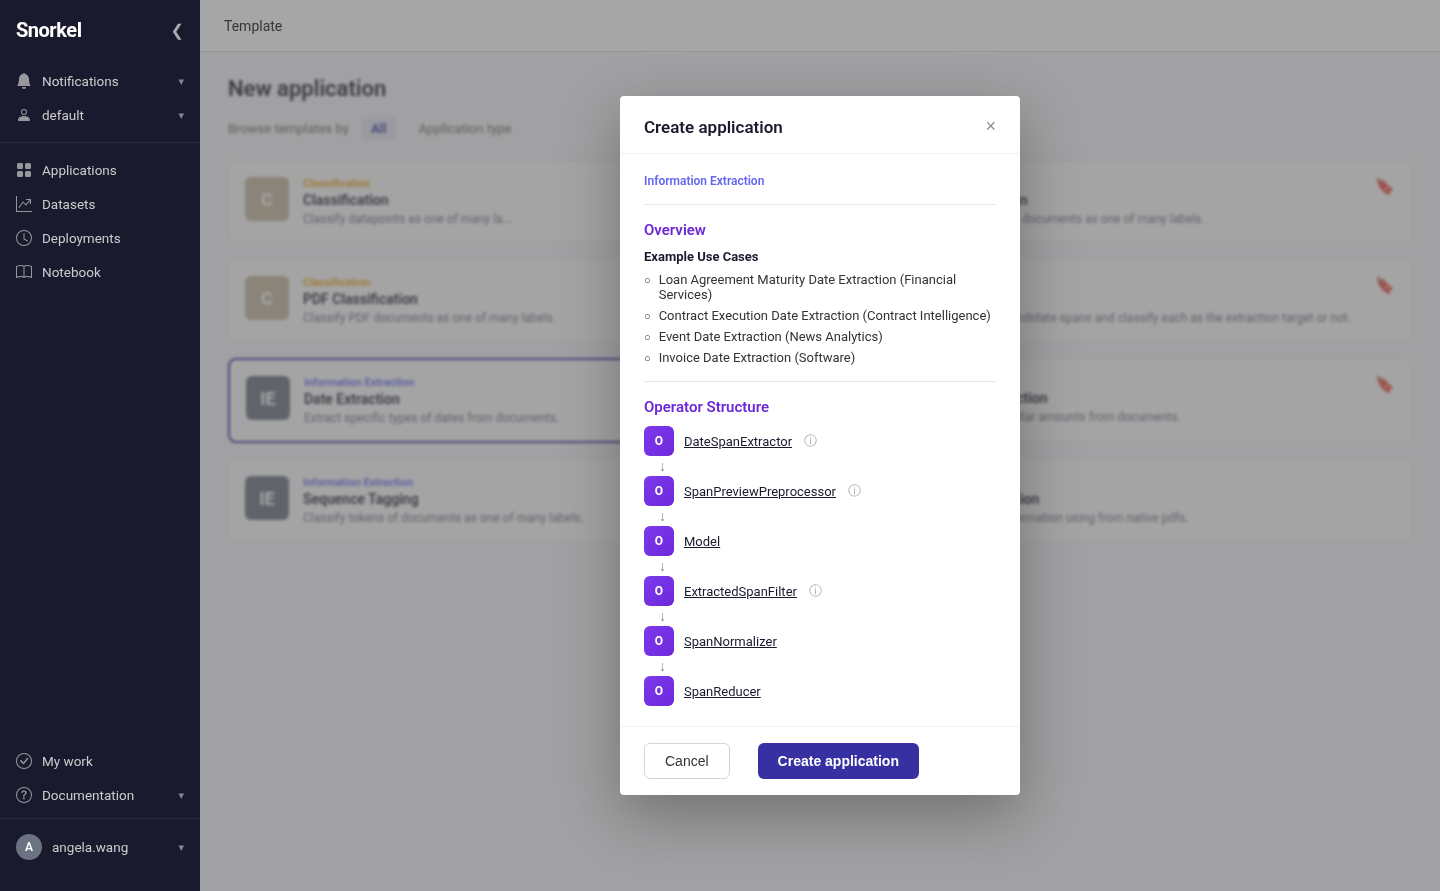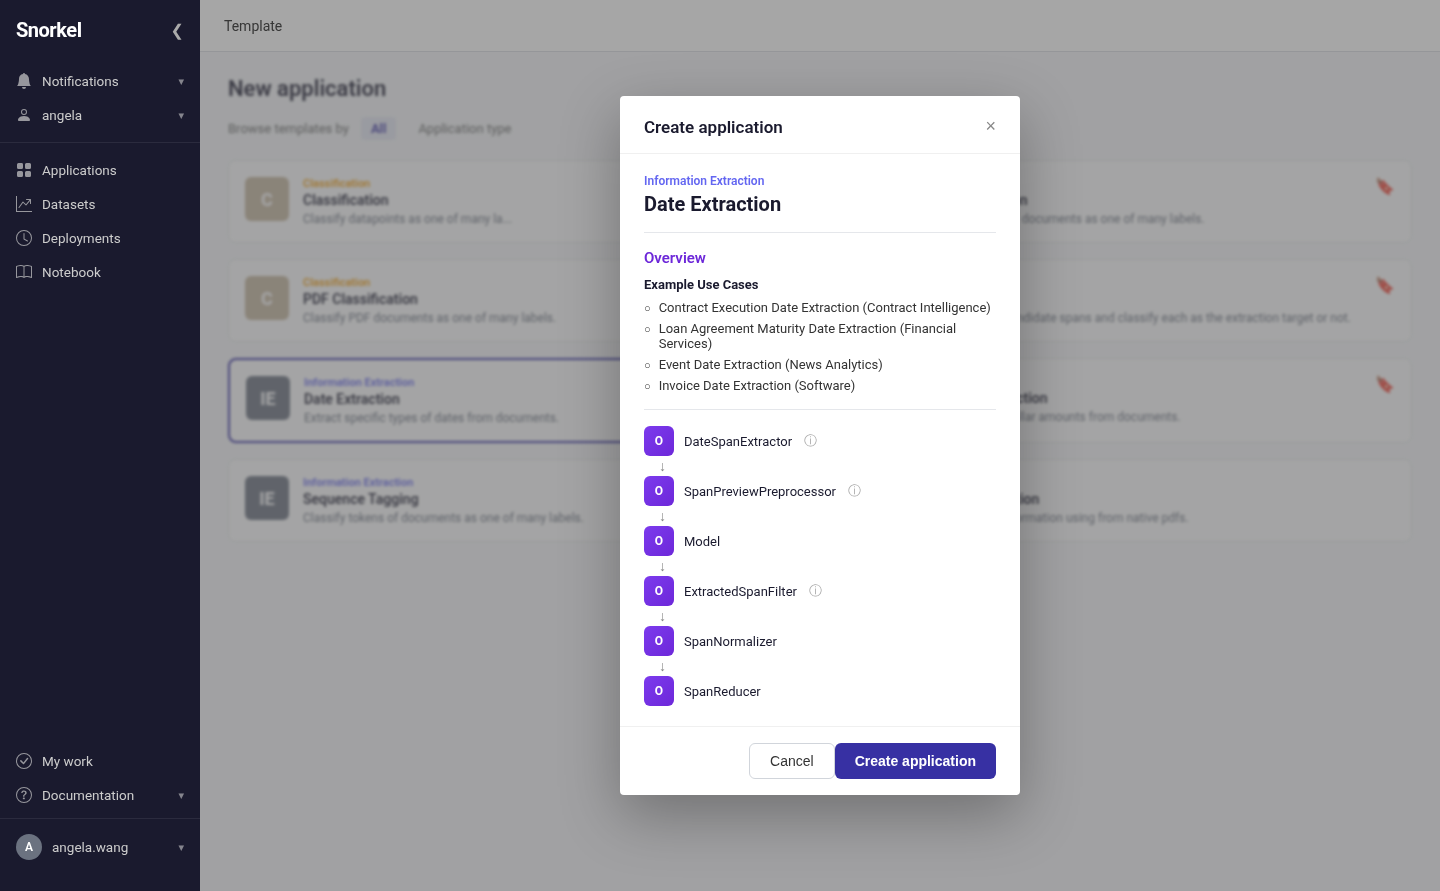--- a/index.html
+++ b/index.html
@@ -157,27 +157,26 @@
     .operator-list { display: flex; flex-direction: column; gap: 0; }
     .operator-item { display: flex; align-items: center; gap: 10px; }
     .operator-badge {
       width: 30px; height: 30px;
       background: linear-gradient(135deg, #7c3aed, #6d28d9);
       border-radius: 6px;
       display: flex; align-items: center; justify-content: center;
       color: #fff; font-size: 12px; font-weight: 700;
       flex-shrink: 0;
     }
-    .operator-name { font-size: 13px; color: #1a1a2e; }
+    .operator-name { font-size: 13px; color: #1a1a2e; text-decoration: underline; }
     .operator-info { color: #aaa; font-size: 13px; margin-left: 2px; }
     .operator-arrow { display: flex; justify-content: flex-start; padding-left: 15px; color: #888; font-size: 14px; margin: 2px 0; }
     .modal-footer {
       display: flex;
-      justify-content: flex-end;
-      gap: 0;
+      gap: 28px;
       padding: 16px 24px;
       border-top: 1px solid #f0f0f0;
     }
     .btn-cancel {
       padding: 9px 20px;
       border: 1px solid #d1d5db;
       border-radius: 6px;
       background: #fff;
       font-size: 14px;
       cursor: pointer;
@@ -208,21 +207,21 @@
       <svg class="icon" viewBox="0 0 16 16" fill="currentColor">
           <path d="M8 16a2 2 0 0 0 2-2H6a2 2 0 0 0 2 2zm.995-14.901a1 1 0 1 0-1.99 0A5.002 5.002 0 0 0 3 6c0 1.098-.5 6-2 7h14c-1.5-1-2-5.902-2-7 0-2.42-1.72-4.44-4.005-4.901z"></path>
         </svg>
       <span>Notifications</span>
       <span class="chevron">▾</span>
     </div>
     <div class="sidebar-item">
       <svg class="icon" viewBox="0 0 16 16" fill="currentColor">
           <path d="M8 8a3 3 0 1 0 0-6 3 3 0 0 0 0 6zm2-3a2 2 0 1 1-4 0 2 2 0 0 1 4 0zm4 8c0 1-1 1-1 1H3s-1 0-1-1 1-4 6-4 6 3 6 4z"></path>
         </svg>
-      <span>angela</span>
+      <span>default</span>
       <span class="chevron">▾</span>
     </div>
   </div>
 
   <div class="sidebar-divider"></div>
 
   <div class="sidebar-section">
     <div class="sidebar-item">
       <svg class="icon" viewBox="0 0 16 16" fill="currentColor">
           <path d="M1 2.5A1.5 1.5 0 0 1 2.5 1h3A1.5 1.5 0 0 1 7 2.5v3A1.5 1.5 0 0 1 5.5 7h-3A1.5 1.5 0 0 1 1 5.5v-3zm8 0A1.5 1.5 0 0 1 10.5 1h3A1.5 1.5 0 0 1 15 2.5v3A1.5 1.5 0 0 1 13.5 7h-3A1.5 1.5 0 0 1 9 5.5v-3zm-8 8A1.5 1.5 0 0 1 2.5 9h3A1.5 1.5 0 0 1 7 10.5v3A1.5 1.5 0 0 1 5.5 15h-3A1.5 1.5 0 0 1 1 13.5v-3zm8 0A1.5 1.5 0 0 1 10.5 9h3A1.5 1.5 0 0 1 15 10.5v3A1.5 1.5 0 0 1 13.5 15h-3A1.5 1.5 0 0 1 9 13.5v-3z"></path>
@@ -367,39 +366,39 @@
   </div>
 
   <div class="overlay">
     <div class="modal">
       <div class="modal-header">
         <span class="modal-title">Create application</span>
         <button class="modal-close">×</button>
       </div>
       <div class="modal-body">
         <div class="modal-category">Information Extraction</div>
-        <div class="modal-template-title">Date Extraction</div>
         <div class="modal-divider"></div>
         <div class="modal-section-title">Overview</div>
         <div class="modal-use-cases-title">Example Use Cases</div>
         <ul class="modal-use-cases-list">
           <li>
-              <span>Contract Execution Date Extraction (Contract Intelligence)</span>
+              <span>Loan Agreement Maturity Date Extraction (Financial Services)</span>
             </li>
           <li>
-              <span>Loan Agreement Maturity Date Extraction (Financial Services)</span>
+              <span>Contract Execution Date Extraction (Contract Intelligence)</span>
             </li>
           <li>
               <span>Event Date Extraction (News Analytics)</span>
             </li>
           <li>
               <span>Invoice Date Extraction (Software)</span>
             </li>
         </ul>
         <div class="modal-divider"></div>
+        <div class="modal-section-title">Operator Structure</div>
         <div class="operator-list">
 
           <div class="operator-item">
             <div class="operator-badge">O</div>
             <span class="operator-name">DateSpanExtractor</span>
             <span class="operator-info">ⓘ</span>
           </div>
           <div class="operator-arrow">↓</div>
 
           <div class="operator-item">

